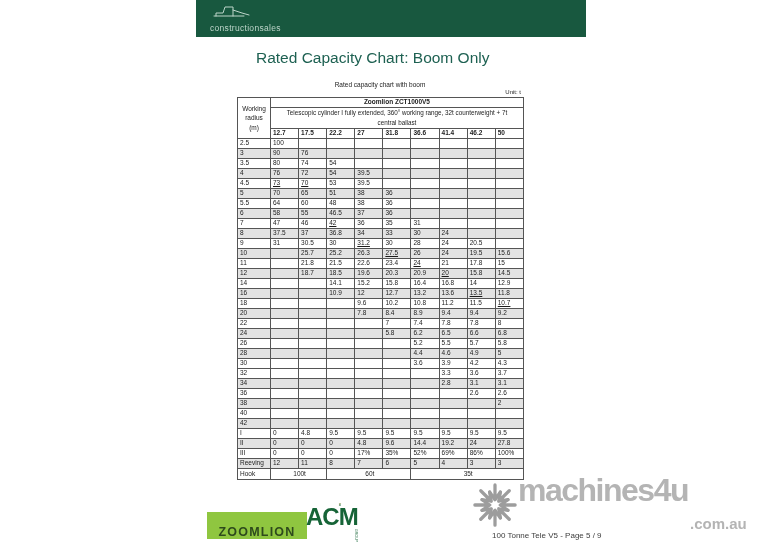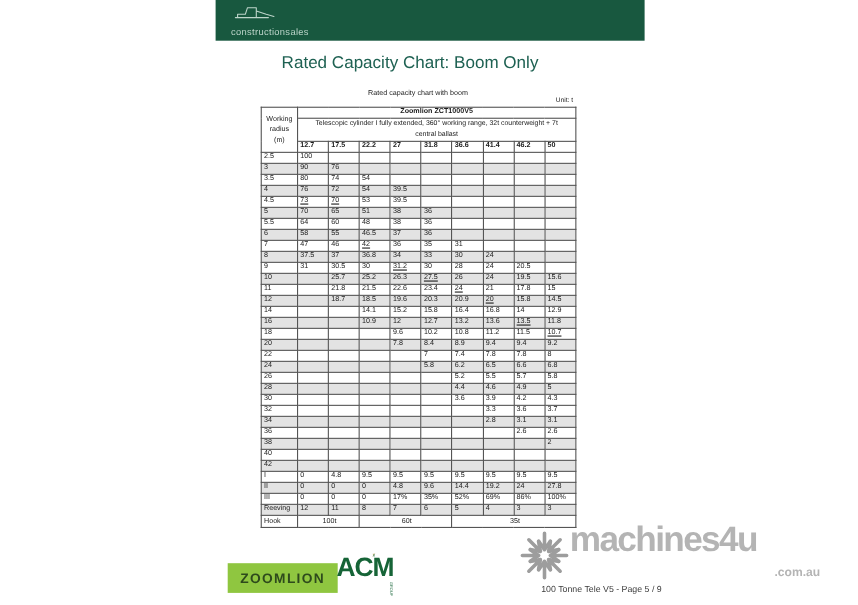--- a/index.html
+++ b/index.html
@@ -26,32 +26,32 @@
   .cap th.config{font-weight:normal;text-align:center;white-space:normal;height:20px;line-height:1.55;
        font-size:6.3px;padding:0 8px;}
   .cap th.len{font-weight:bold;}
   .cap .corner{text-align:center;white-space:normal;line-height:1.45;font-size:6.5px;padding:0;}
   .cap tr.shaded td{background:var(--row_shade);}
   .cap td.u{text-decoration:underline;}
   .cap td.hookcell{text-align:center;height:10px;}
 
   
   .zl{position:absolute;left:207px;top:512px;width:100px;height:27px;background:var(--zoomlion_green);
-      display:flex;align-items:center;justify-content:center;}
+      display:flex;align-items:flex-end;justify-content:center;}
   .zl span{font-size:12.5px;font-weight:bold;color:var(--zoomlion_text);letter-spacing:1.2px;}
   .acm{position:absolute;left:311px;top:503px;height:43px;display:flex;align-items:flex-end;flex-direction:column;}
   .acmword{font-size:24px;font-weight:bold;color:var(--acm_green);line-height:.95;margin-left:-5px;letter-spacing:-1px;}
   .acmsub{writing-mode:vertical-rl;font-size:3.5px;color:var(--acm_green);margin-left:1px;margin-bottom:4px;}
 
   
   .wm{position:absolute;left:472px;top:478px;width:306px;height:58px;}
   .wmicon{position:absolute;left:0;top:4px;}
   .wmword{position:absolute;left:46px;top:-6px;font-size:32px;font-weight:bold;
           color:var(--watermark_gray);letter-spacing:-1.5px;}
-  .wmdomain{position:absolute;left:232px;top:37px;font-size:11px;font-weight:bold;color:var(--watermark_gray);text-align:right;}
+  .wmdomain{position:absolute;left:218px;top:37px;font-size:15px;font-weight:bold;color:var(--watermark_gray);text-align:right;}
   .pagelabel{position:absolute;left:492px;top:531px;font-size:8px;color:#3d3d3d;}
 </style>
 </head>
 <body>
 
 <div class="canvas">
 
   <div class="banner">
     <div class="cslogo">
       <svg width="44" height="15" viewBox="0 0 44 15">

